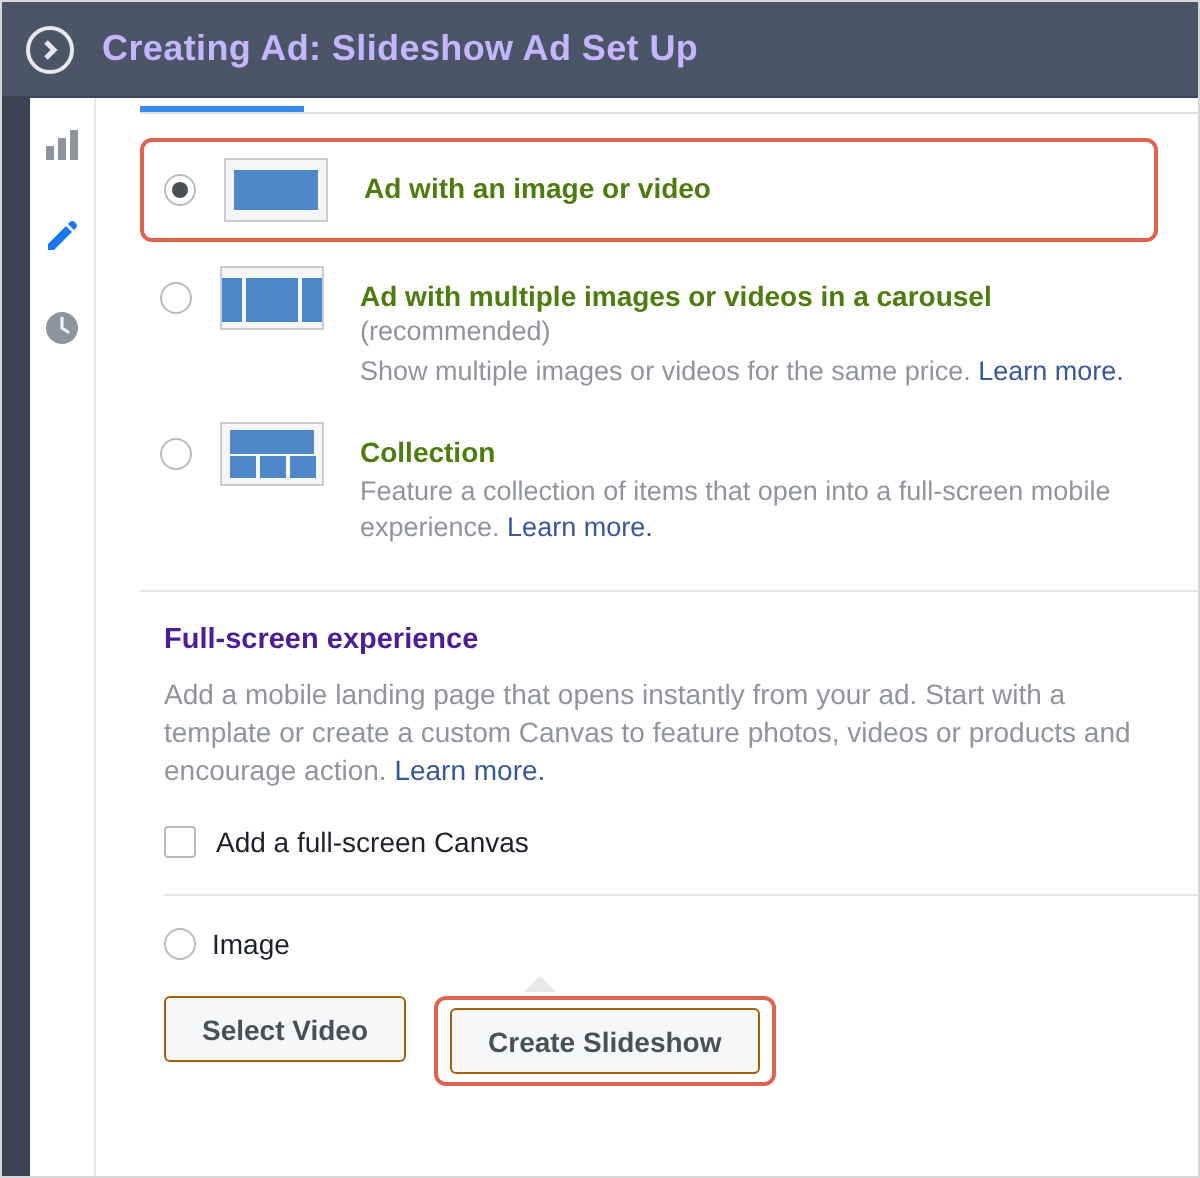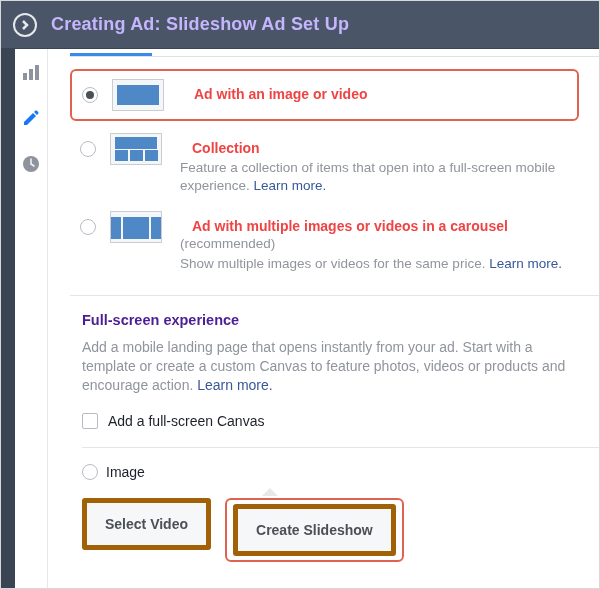--- a/index.html
+++ b/index.html
@@ -138,21 +138,21 @@
   .thumb.carousel div:nth-child(2){ left:12px; width:26px; }
   .thumb.carousel div:nth-child(3){ left:40px; }
   .thumb.collection div {
     position:absolute; background:#4e88c7;
   }
   .thumb.collection div:nth-child(1){ left:4px; top:3px; right:4px; height:12px;}
   .thumb.collection div:nth-child(2){ left:4px; bottom:3px; width:13px; height:11px;}
   .thumb.collection div:nth-child(3){ left:19px; bottom:3px; width:13px; height:11px;}
   .thumb.collection div:nth-child(4){ left:34px; bottom:3px; width:13px; height:11px;}
   .opt-text { flex:1; padding-top:6px; }
-  .opt-title { font-weight:700; color:#ef4444; font-size:14px; line-height:18px;margin-left:12px; }
+  .opt-title { font-weight:700; color:#4d7c0f; font-size:14px; line-height:18px; }
   .opt-sub { color:#90949c; font-size:13.5px; line-height:18px; }
   .opt-desc { color:#90949c; font-size:13.5px; line-height:18px; margin-top:2px;}
   a.link { color:#385898; text-decoration:none; cursor:pointer;}
   .divider { border-top:1px solid #e5e6e9; margin:14px 0 16px 22px; }
   .section {
     padding: 0 20px 0 34px;
   }
   .sec-title { font-weight:700; font-size:14.5px; color:#4c1d95; margin-bottom:10px;}
   .sec-desc { color:#90949c; font-size:14px; line-height:19px; }
   .checkbox-row {
@@ -182,26 +182,26 @@
     border-bottom:8px solid #e7e8ea;
     margin-left:214px;
     margin-top:8px;
   }
   .button-row {
     display:flex; gap:14px;
     padding-left:34px;
     margin-top:2px;
   }
   .btn {
-    border:5px solid #a16207;
+    border:1px solid #a16207;
     background:#f6f7f8;
     color:#4b4f56;
     font-weight:700;
     font-size:14px;
-    height:52px;
+    height:33px;
     padding: 0 18px;
     border-radius:3px;
     display:flex; align-items:center;
     cursor:pointer;
   }
   .hl-wrap {
     border:2px solid #e0634f;
     border-radius:6px;
     padding:4px 6px;
     display:inline-flex;
@@ -260,50 +260,50 @@
                 <div class="dot"></div>
               </div>
             <div class="thumb single"></div>
             <div class="opt-text">
               <div class="opt-title">Ad with an image or video</div>
             </div>
           </div>
 
           <div class="option">
             <div class="radio"></div>
-            <div class="thumb collection">
-                <div></div>
-                <div></div>
-                <div></div>
-                <div></div>
-              </div>
-            <div class="opt-text">
-              <div class="opt-title">Collection</div>
-              <div class="opt-desc">
-                <span>Feature a collection of items that open into a full-screen mobile experience. </span><a class="link">Learn more.</a>
-              </div>
-            </div>
-          </div>
-
-          <div class="option">
-            <div class="radio"></div>
             <div class="thumb carousel">
                 <div></div>
                 <div></div>
                 <div></div>
               </div>
             <div class="opt-text">
               <div class="opt-title">Ad with multiple images or videos in a carousel</div>
               <div class="opt-sub">(recommended)</div>
               <div class="opt-desc">
                 <span>Show multiple images or videos for the same price. </span><a class="link">Learn more.</a>
               </div>
             </div>
           </div>
 
+          <div class="option">
+            <div class="radio"></div>
+            <div class="thumb collection">
+                <div></div>
+                <div></div>
+                <div></div>
+                <div></div>
+              </div>
+            <div class="opt-text">
+              <div class="opt-title">Collection</div>
+              <div class="opt-desc">
+                <span>Feature a collection of items that open into a full-screen mobile experience. </span><a class="link">Learn more.</a>
+              </div>
+            </div>
+          </div>
+
         </div>
 
         <div class="divider"></div>
 
         <div class="section">
           <div class="sec-title">Full-screen experience</div>
           <div class="sec-desc">
             <span>Add a mobile landing page that opens instantly from your ad. Start with a template or create a custom Canvas to feature photos, videos or products and encourage action. </span><a class="link">Learn more.</a>
           </div>
           <div class="checkbox-row">

